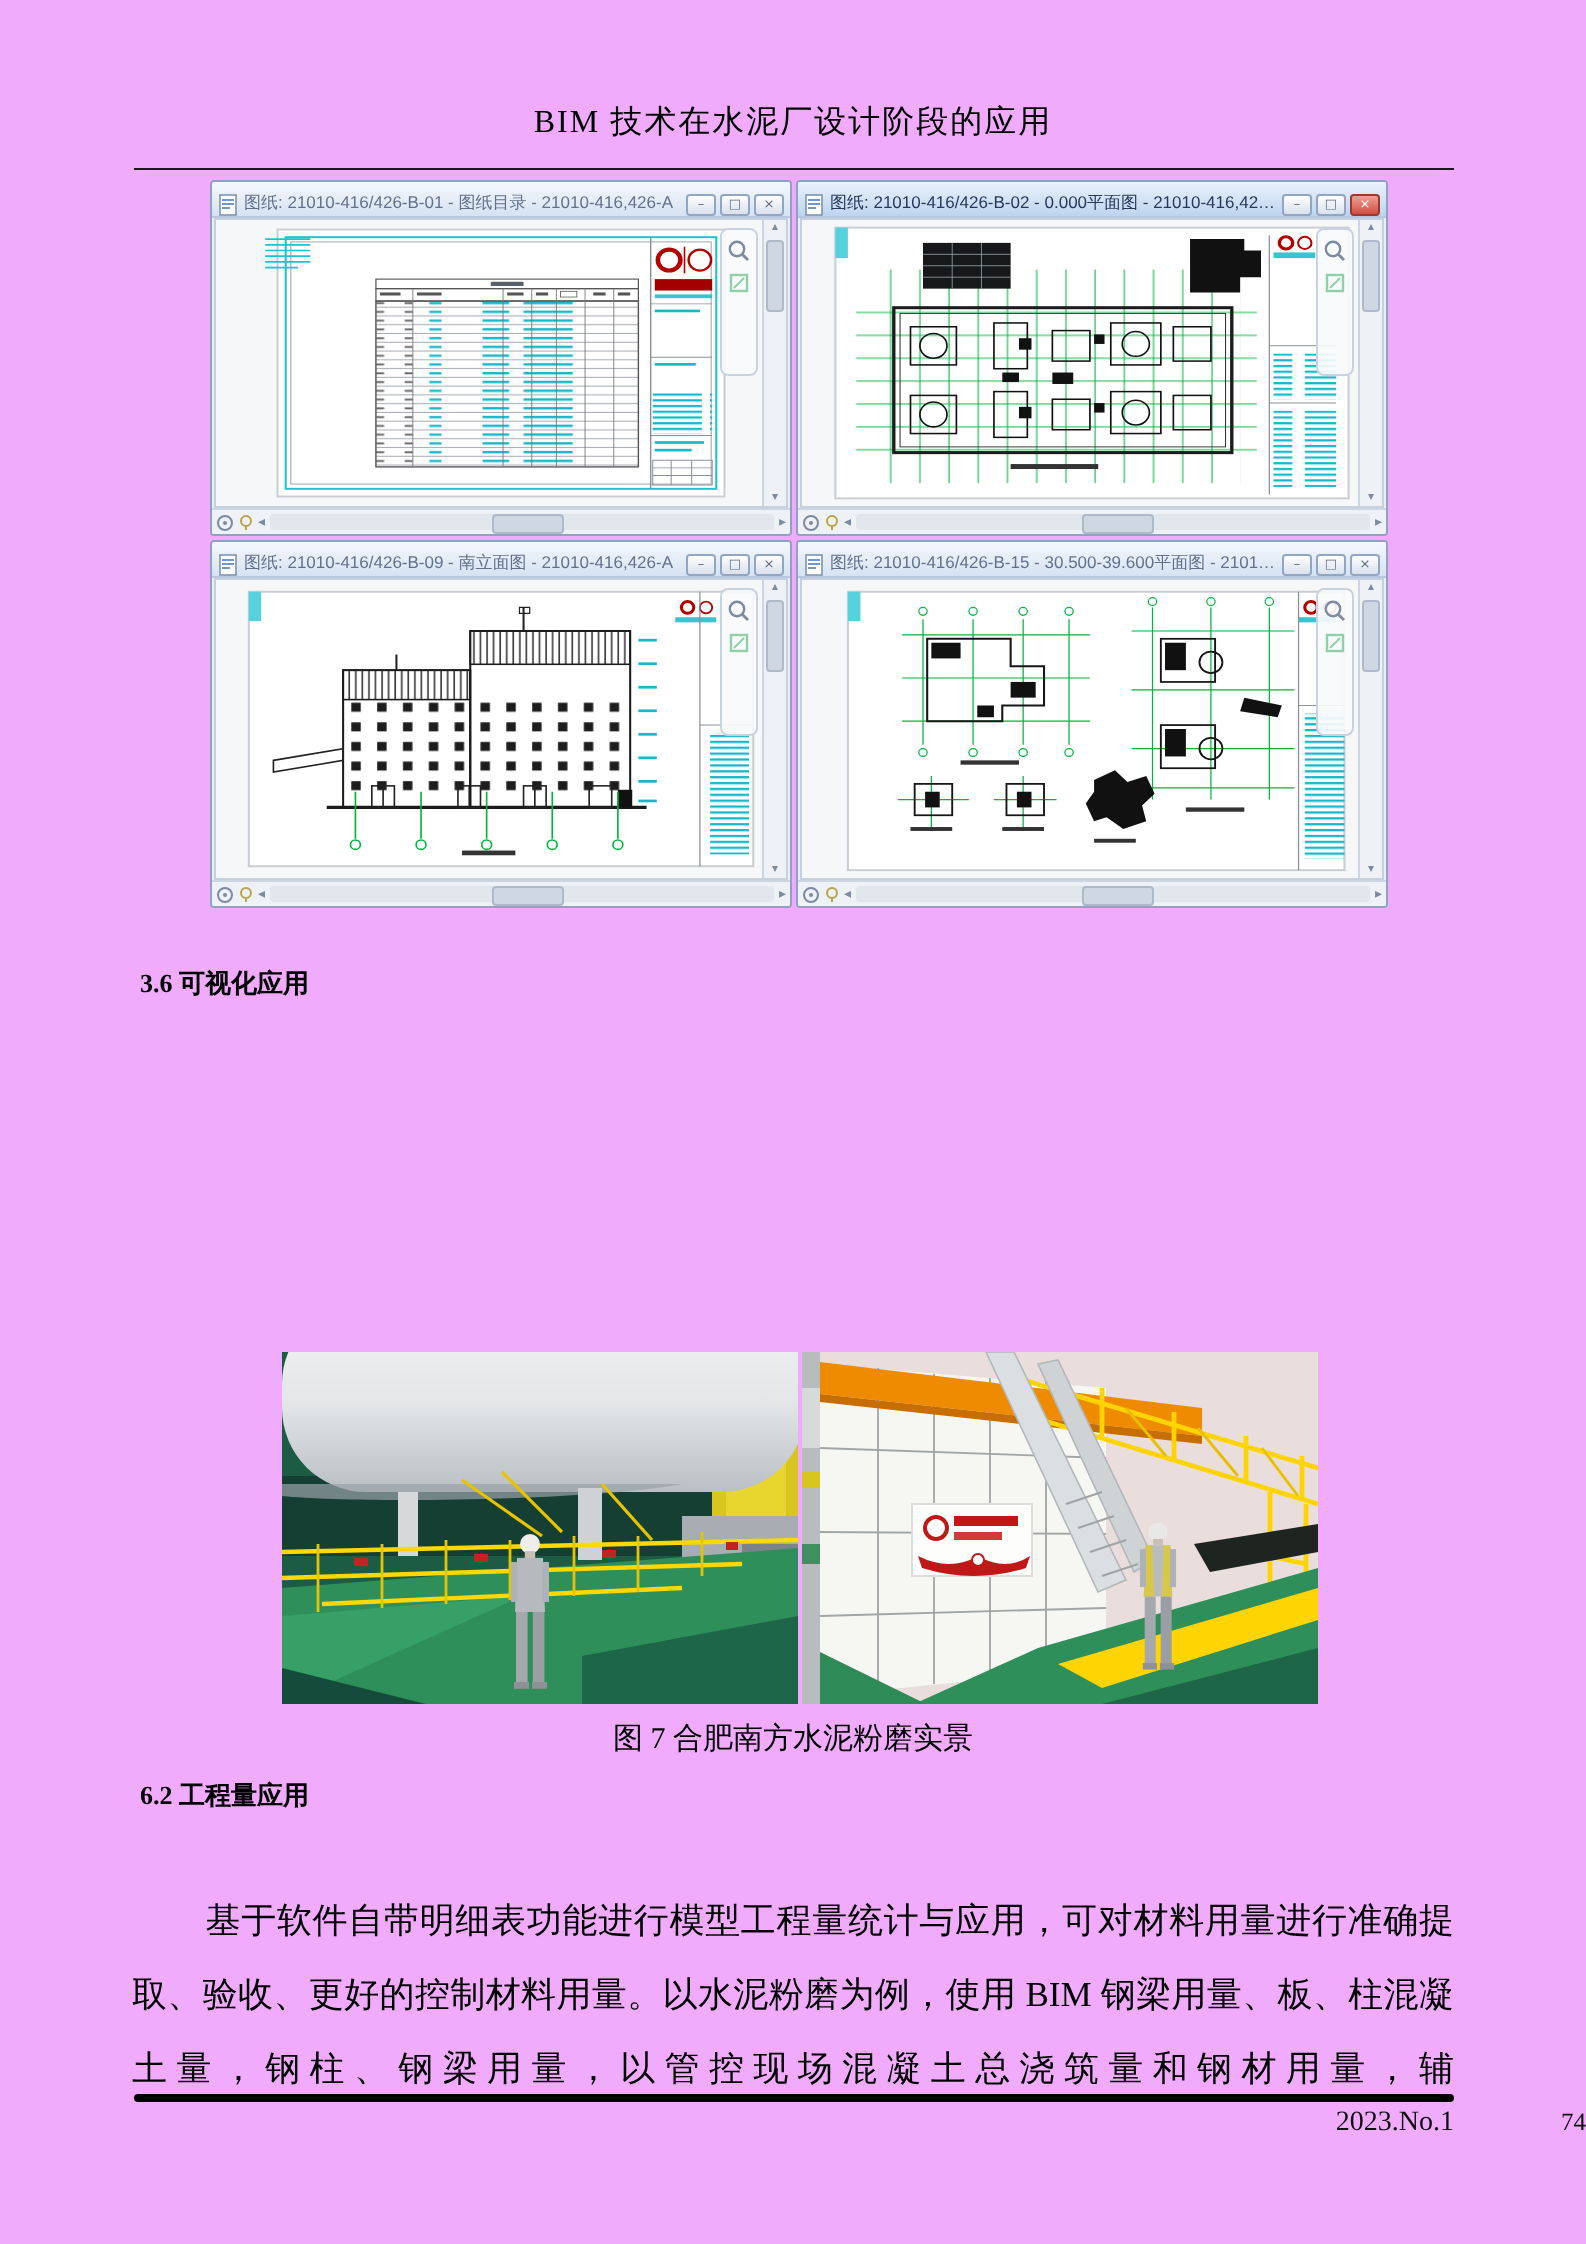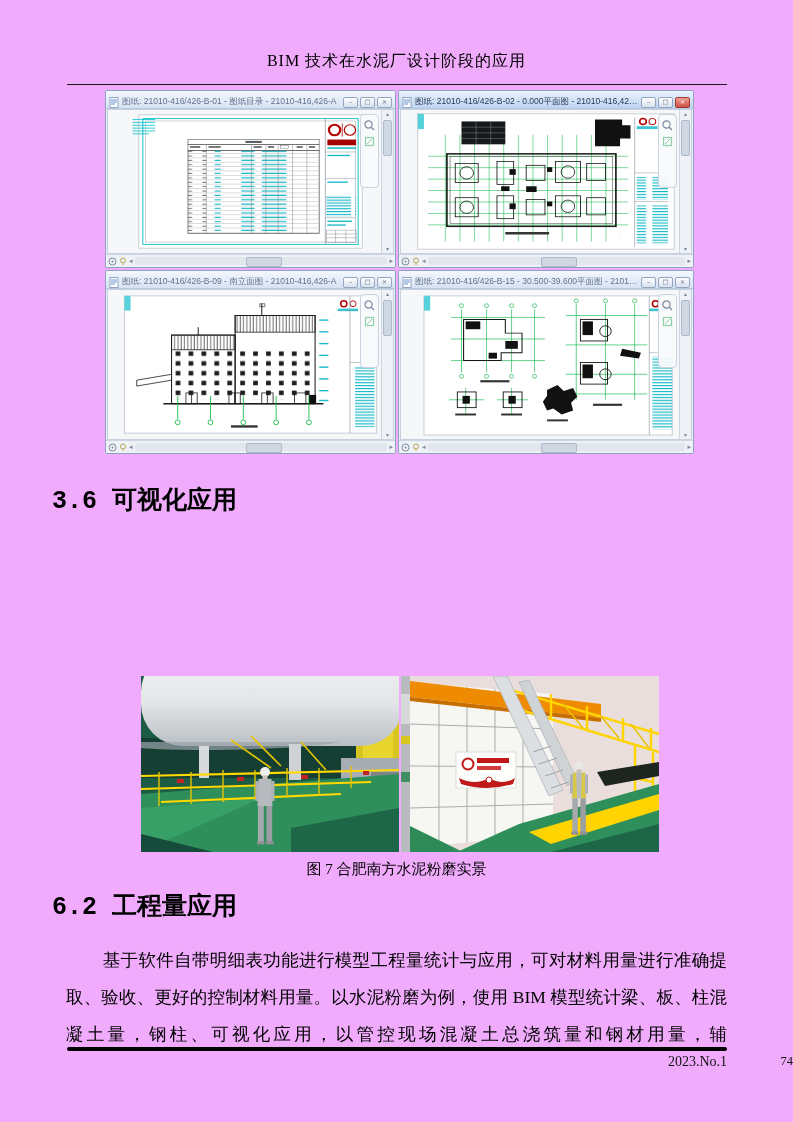--- a/index.html
+++ b/index.html
@@ -43,22 +43,22 @@
   .harrow{font-size:7px;line-height:1;}
   .htrack{flex:1;height:8px;background:#e2e7ee;border-radius:2px;position:relative;}
   .hthumb{position:absolute;left:44%;top:0;width:34px;height:8px;background:#cfd7e3;
     border:1px solid #aeb9ca;border-radius:2px;}
 
   
   .caption{position:absolute;left:0;width:100%;text-align:center;font-size:15px;color:#000;
     font-family:"Liberation Serif",serif;}
   .cap6{top:460px;}
   .cap7{top:860px;}
-  .sec-heading{position:absolute;left:52px;font-family:Liberation Mono, monospace;
-    font-weight:bold;font-size:25px;color:#000;}
+  .sec-heading{position:absolute;left:70px;font-family:Liberation Serif, serif;
+    font-weight:bold;font-size:13px;color:#000;}
   .h36{top:483px;}
   .h37{top:889px;}
   .body-par{position:absolute;left:66px;width:661px;font-size:17.5px;line-height:37px;
     text-align:justify;text-indent:2.1em;color:#000;}
   .p36{top:518px;}
   .p37{top:924px;text-align-last:justify;}
   .supref{vertical-align:super;font-size:11px;line-height:0;}
 
   
   .fig7{position:absolute;left:141px;top:676px;display:flex;gap:2px;}
@@ -675,18 +675,18 @@
         <rect x="1.4" y="34" width="5.8" height="36" fill="#9b9ea3"></rect>
         <rect x="-8" y="69" width="7.5" height="3.4" fill="#8e9196"></rect>
         <rect x="1" y="69" width="7.5" height="3.4" fill="#8e9196"></rect>
       </g>
     </svg>
   </div>
 
   <div class="caption cap7">图 7 合肥南方水泥粉磨实景</div>
 
   <div class="sec-heading h37">6.2 工程量应用</div>
-  <p class="body-par p37">基于软件自带明细表功能进行模型工程量统计与应用，可对材料用量进行准确提取、验收、更好的控制材料用量。以水泥粉磨为例，使用 BIM 模型统计梁、板、柱混凝土量，钢柱、可视化应用，以管控现场混凝土总浇筑量和钢材用量，辅</p>
+  <p class="body-par p37">基于软件自带明细表功能进行模型工程量统计与应用，可对材料用量进行准确提取、验收、更好的控制材料用量。以水泥粉磨为例，使用 BIM 钢梁用量、板、柱混凝土量，钢柱、钢梁用量，以管控现场混凝土总浇筑量和钢材用量，辅</p>
 
   <div class="footer-rule"></div>
   <div class="footer-page">74</div>
   <div class="footer-issue">2023.No.1</div>
 </div>
 
 </body></html>

